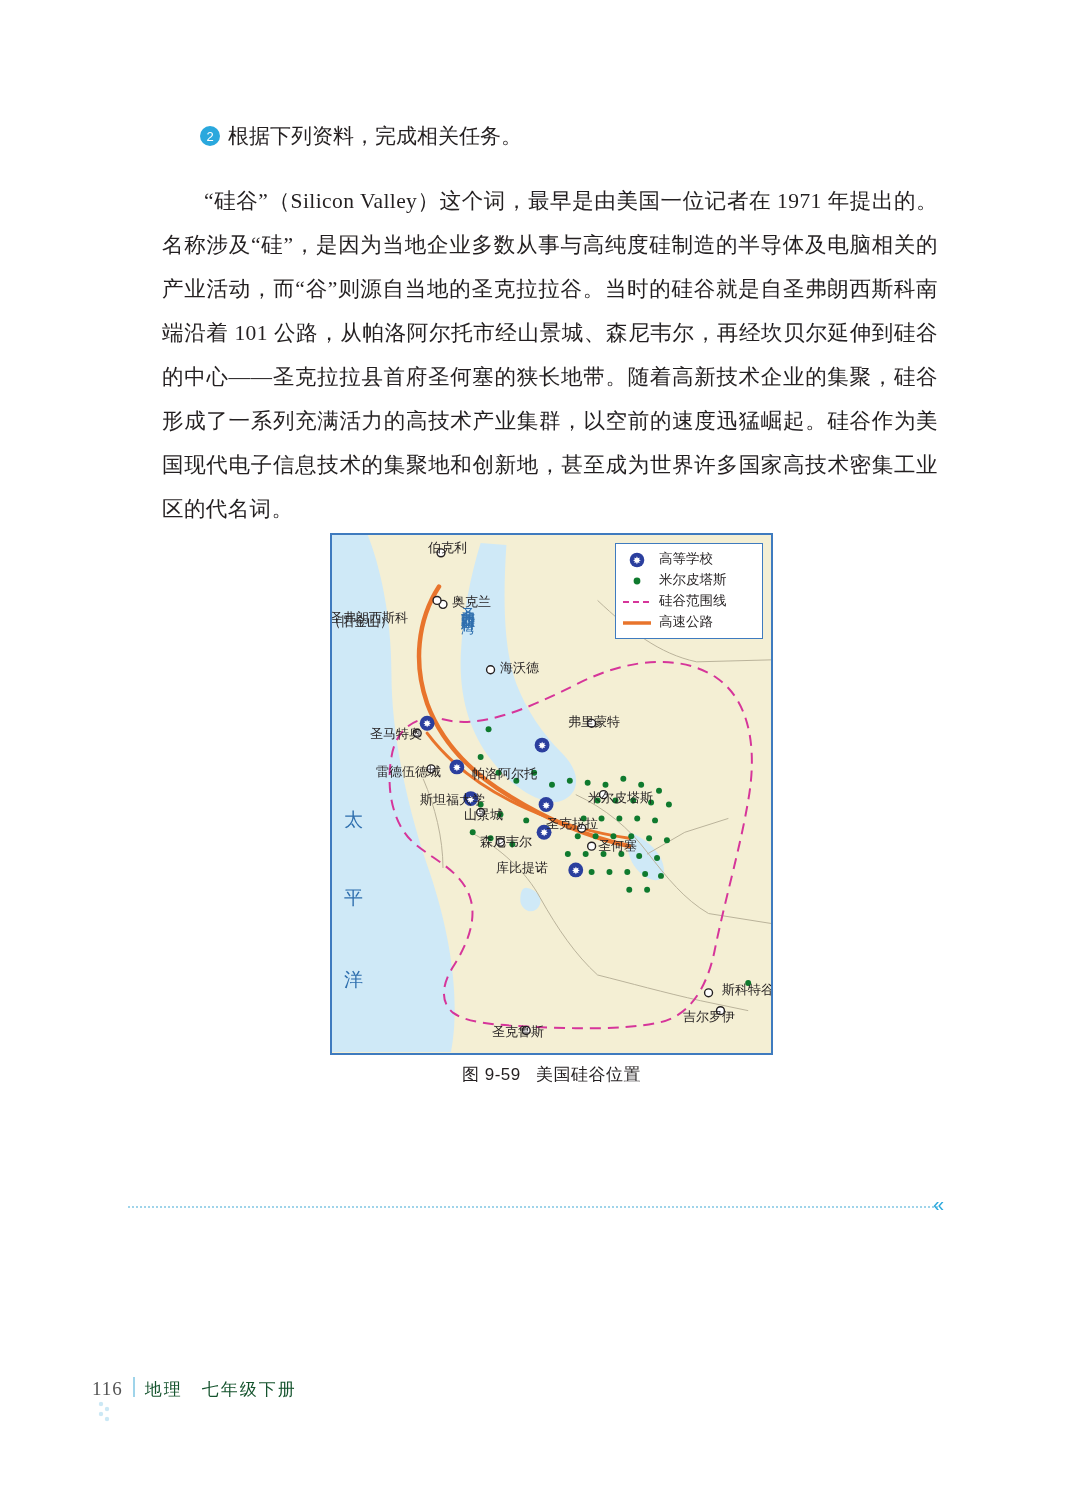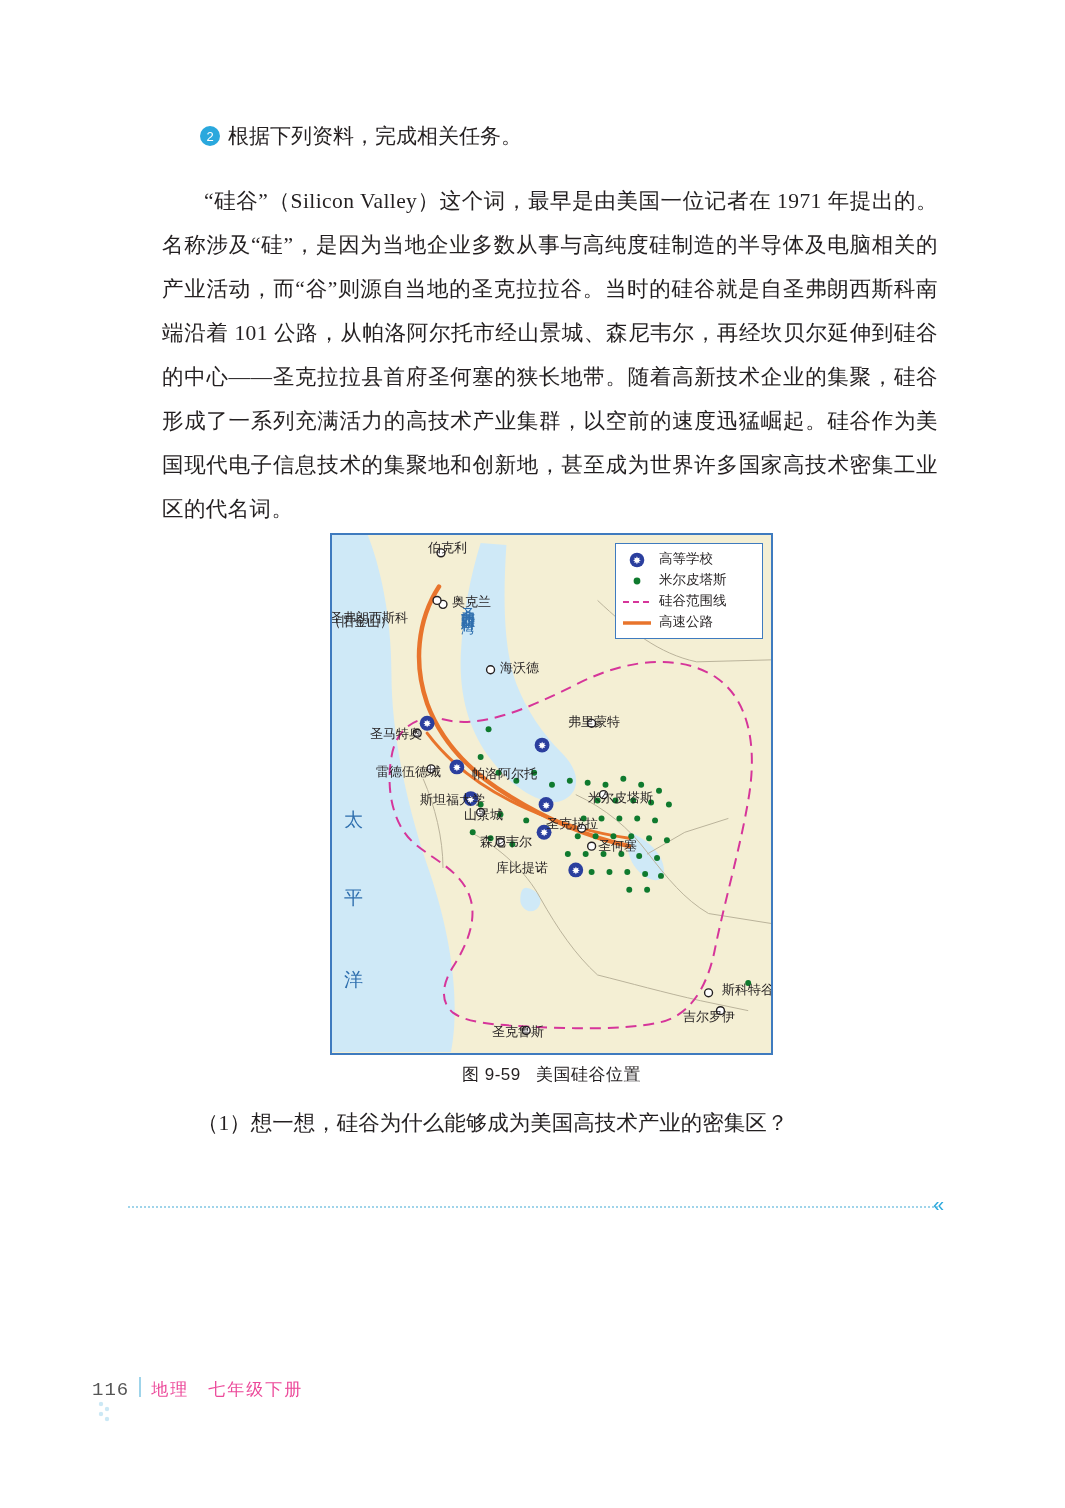--- a/index.html
+++ b/index.html
@@ -151,36 +151,36 @@
   }
 
   
   .footer {
     position: absolute;
     left: 92px;
     top: 1375px;
     display: flex;
     align-items: baseline;
     gap: 10px;
-    font-family: Liberation Mono, monospace;
+    font-family: Liberation Serif, serif;
   }
   .folio {
     font-size: 19px;
     color: #555;
     letter-spacing: 1px;
   }
   .folio-rule {
     width: 2px; height: 20px;
     background: #9fd4ea;
     position: relative;
     top: 2px;
   }
   .footer-title {
     font-size: 17px;
-    color: #ec4899;
+    color: #14532d;
     letter-spacing: 2px;
   }
   .footer-deco {
     position: absolute;
     left: 96px;
     top: 1400px;
     width: 26px;
     height: 22px;
     opacity: .8;
   }
@@ -392,21 +392,20 @@
       </div>
     </div>
 
     <div class="figure-caption">
       <span class="cap-num">图 9-59</span>
       <span>美国硅谷位置</span>
     </div>
   </div>
 
   <div class="questions">
-    <div>（1）想一想，硅谷为什么能够成为美国高技术产业的密集区？</div>
   </div>
 
   <div class="divider"></div>
   <div class="chev">«</div>
 
   <div class="footer">
     <span class="folio">116</span>
     <span class="folio-rule"></span>
     <span class="footer-title">地理　七年级下册</span>
   </div>

